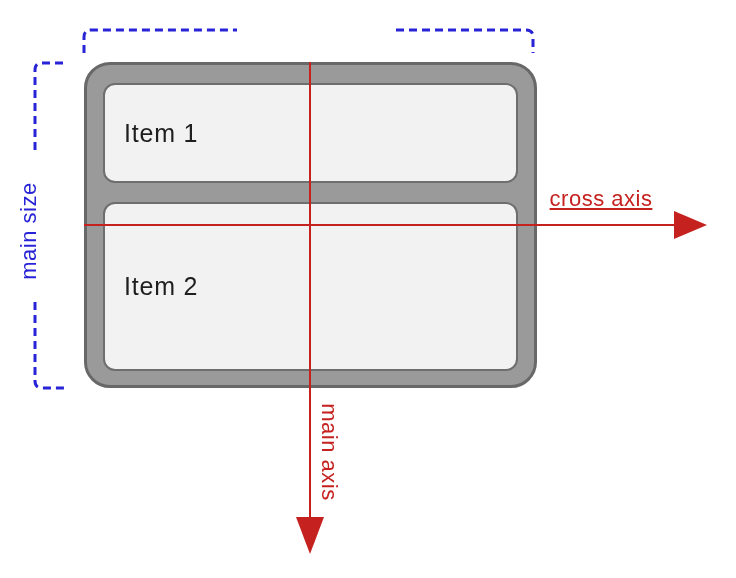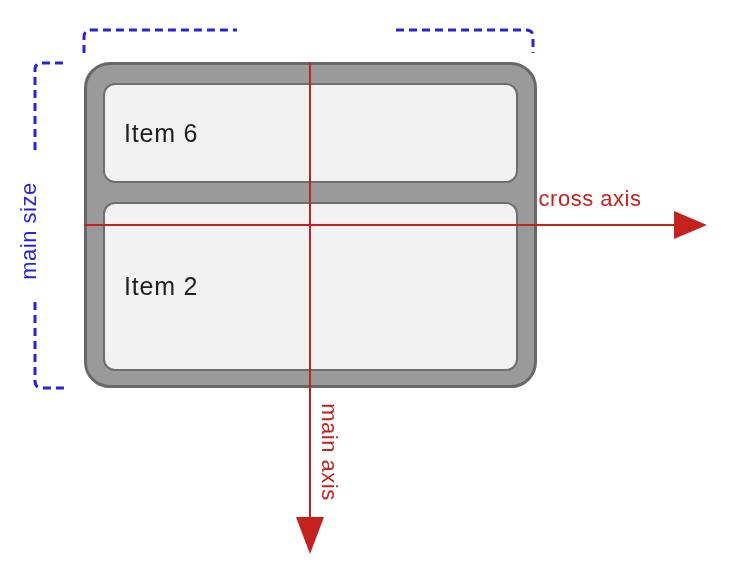--- a/index.html
+++ b/index.html
@@ -80,31 +80,31 @@
     line-height: 24px;
     text-align: center;
     font-size: 22px;
     letter-spacing: 0.5px;
     white-space: nowrap;
   }
   .lbl.blue { color: var(--blue, #2823d7); }
   .lbl.red  { color: var(--red, #c5221f); }
   .cross-size-label { left: 230px; top: 10px; }
   .main-size-label  { left: -51px; top: 219px; transform: rotate(-90deg); }
-  .cross-axis-label { left: 510px; top: 187px; }
+  .cross-axis-label { left: 521px; top: 187px; text-decoration: underline; }
   .main-axis-label  { left: 249px; top: 440px; transform: rotate(90deg); }
 </style>
 </head>
 <body>
 
 <div class="stage">
 
   <div class="flex-container">
     <div class="flex-item item1">
-      <span class="item-label">Item 6</span>
+      <span class="item-label">Item 1</span>
     </div>
     <div class="flex-item item2">
       <span class="item-label">Item 2</span>
     </div>
   </div>
 
   <svg class="overlay" width="736" height="578" viewBox="0 0 736 578">
 
     <path class="blue-stroke" d="M 84 53 L 84 37 Q 84 30 91 30 L 237 30"></path>
     <path class="blue-stroke" d="M 396 30 L 526 30 Q 533 30 533 37 L 533 53"></path>

